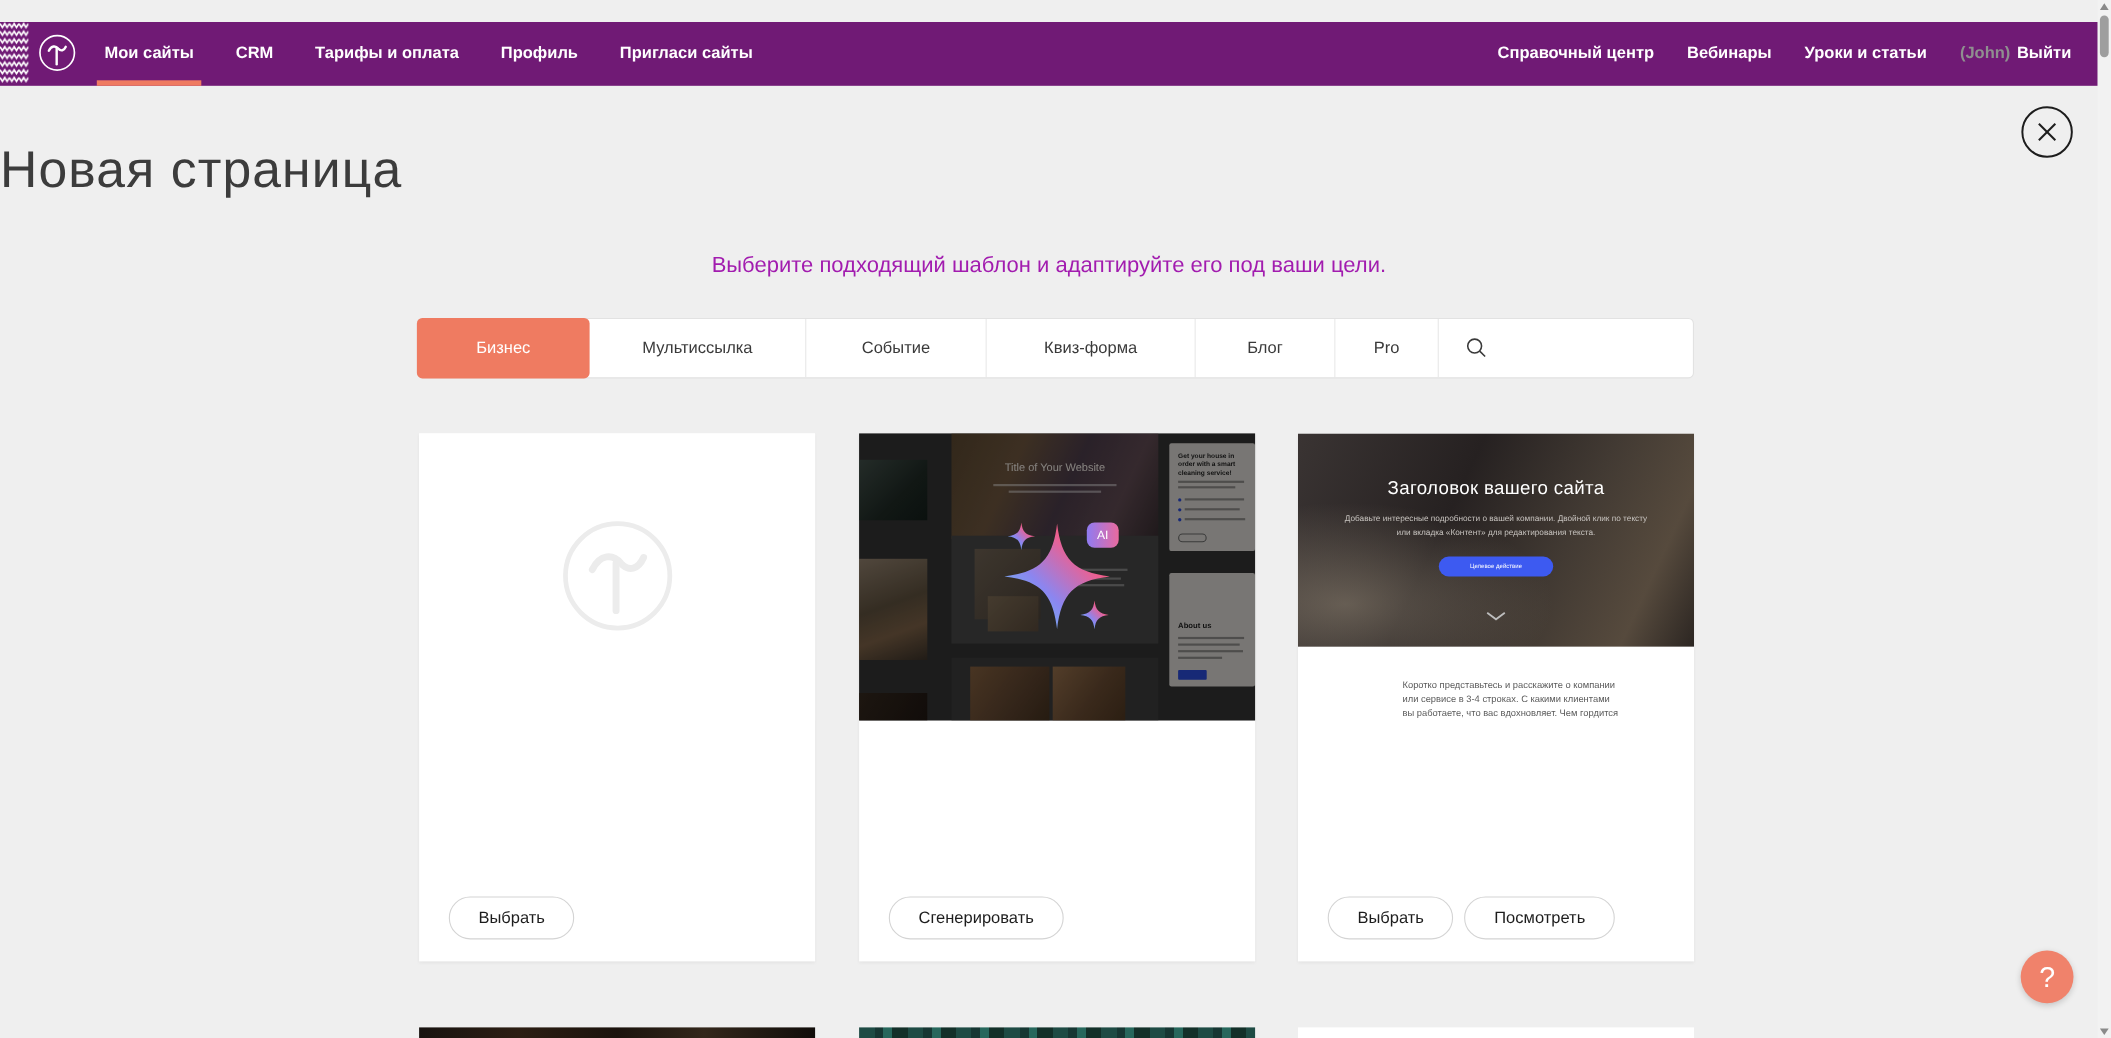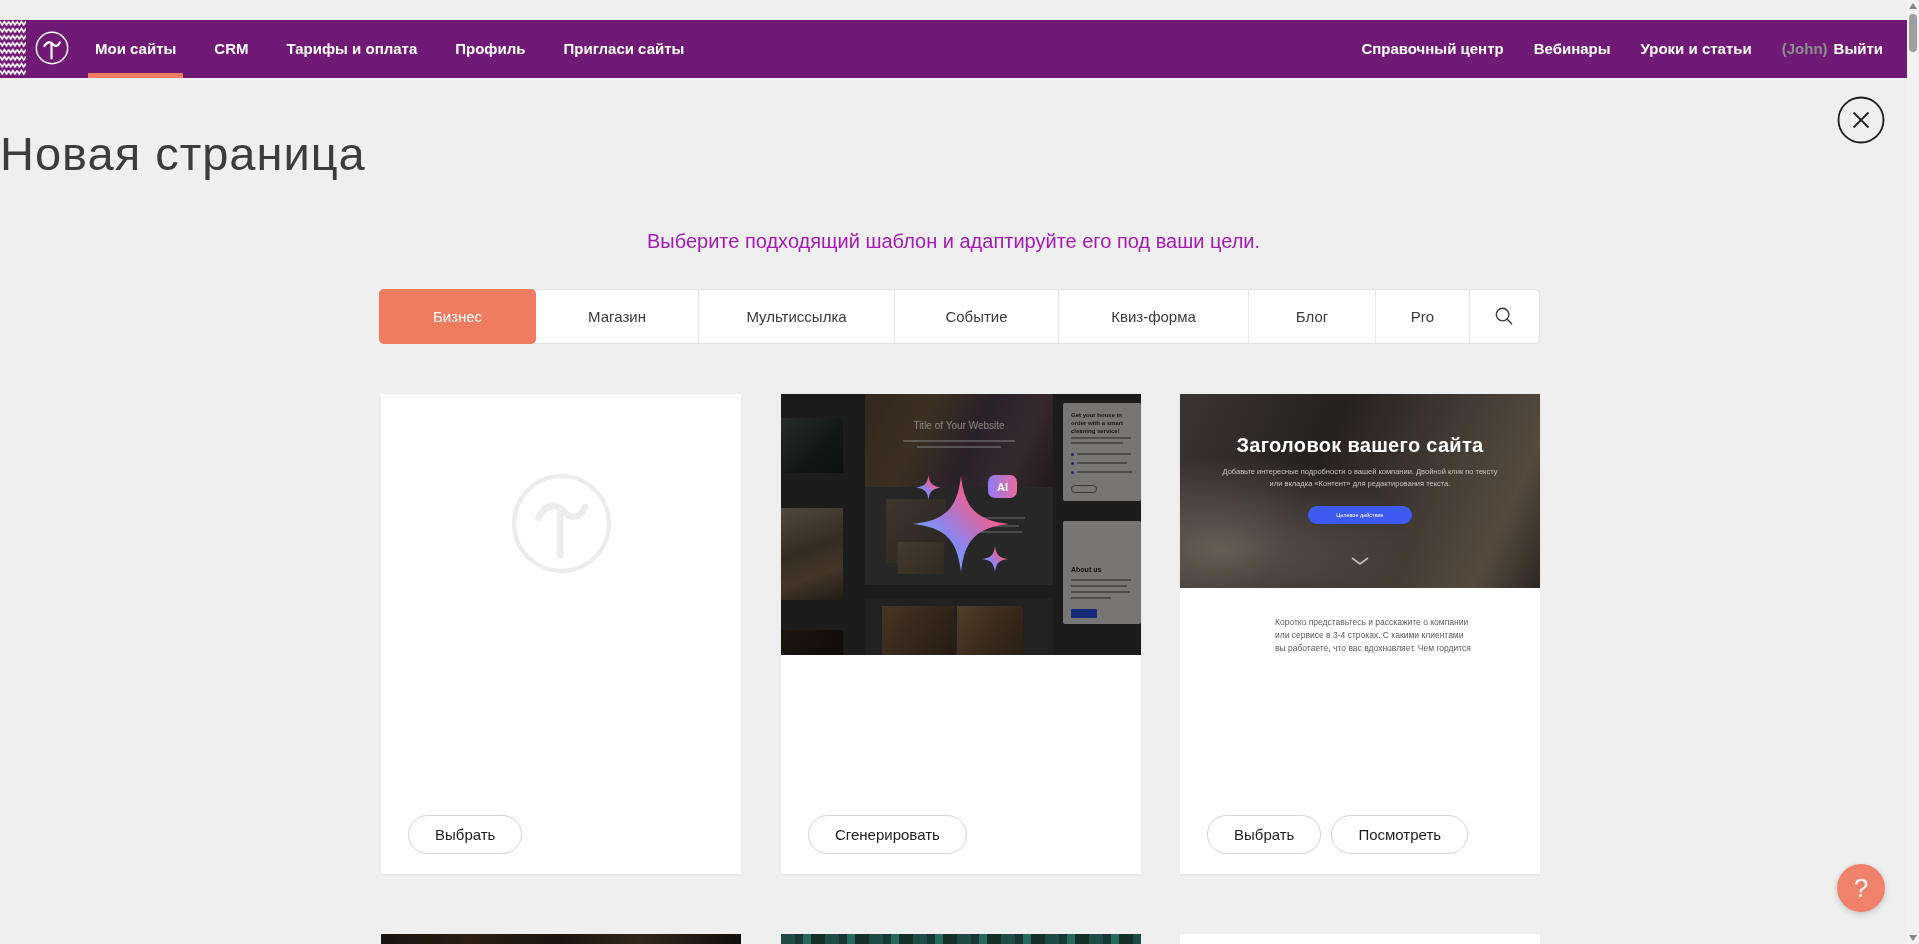--- a/index.html
+++ b/index.html
@@ -79,29 +79,29 @@
   .r-c2 .hd { top:44px; font-size:7px; }
   .r-card .bar { position:absolute; height:2px; background:rgba(0,0,0,0.35); }
   .dot { position:absolute; width:3px; height:3px; border-radius:50%; background:#2b4bd7; }
   .r-pill { position:absolute; left:8px; top:82px; width:26px; height:8px; border:1px solid #6a6a6a; border-radius:4px; }
   .r-btn { position:absolute; left:8px; top:88px; width:26px; height:9px; background:#2b4bd7; border-radius:1px; }
   .sparkle-big { position:absolute; left:132px; top:82px; width:96px; height:96px; }
   .sparkle-s1 { position:absolute; left:135px; top:81px; width:25px; height:25px; }
   .sparkle-s2 { position:absolute; left:201px; top:152px; width:26px; height:26px; }
   .spark-wrap { position:absolute; left:0; top:0; width:100%; height:100%; }
   .ai-badge { position:absolute; left:207px; top:81px; width:29px; height:23px; border-radius:7px;
-    background:linear-gradient(90deg,#8f7bf2,#e96a9e); color:#fff; font-size:11px; font-weight:bold;
+    background:linear-gradient(90deg,#8f7bf2,#e96a9e); color:#fff; font-size:11px; font-weight:normal;
     display:flex; align-items:center; justify-content:center; }
 
   
   .uni-hero { position:absolute; left:0; top:0; width:360px; height:194px;
     background:radial-gradient(ellipse at 12% 80%, rgba(150,138,120,0.55), rgba(0,0,0,0) 42%),
       linear-gradient(115deg,#3a3433,#262121 38%,#423a33 65%,#564a3d 85%,#2c2622); }
   .uni-hero .h-title { position:absolute; left:0; top:40px; width:100%; text-align:center;
-    font-size:20px; font-weight:bold; color:#fff; letter-spacing:0.3px; }
+    font-size:17px; font-weight:normal; color:#fff; letter-spacing:0.3px; }
   .uni-hero .h-sub { position:absolute; left:36px; top:72px; width:288px; text-align:center;
     font-size:7.5px; color:#c7c3bf; line-height:1.55; }
   .uni-hero .h-btn { position:absolute; left:128px; top:112px; width:104px; height:18px; border-radius:9px;
     background:#3d5af1; color:#fff; font-size:5.5px; display:flex; align-items:center; justify-content:center; }
   .uni-hero .h-chev { position:absolute; left:170px; top:158px; }
   .uni-body { position:absolute; left:0; top:194px; width:360px; height:67px; background:#fff; overflow:hidden; }
   .uni-body .b-text { position:absolute; left:95px; top:28px; width:196px; font-size:8.5px; color:#5b5b5b; line-height:1.5; }
 
   
   .next-row { position:absolute; top:934px; width:360px; height:10px; }
@@ -172,21 +172,20 @@
         <line x1="16.5" y1="16.5" x2="31.5" y2="31.5" stroke="#1d1d1d" stroke-width="1.8"></line>
         <line x1="31.5" y1="16.5" x2="16.5" y2="31.5" stroke="#1d1d1d" stroke-width="1.8"></line>
       </svg>
     </span>
   </div>
   <h1 class="page-title">Новая страница</h1>
   <p class="page-subtitle">Выберите подходящий шаблон и адаптируйте его под ваши цели.</p>
 
   <div class="tabs">
     <div class="tab active" style="width:157px">Бизнес</div>
-    <div class="tab" style="width:162px">Магазин</div>
     <div class="tab" style="width:196px">Мультиссылка</div>
     <div class="tab" style="width:164px">Событие</div>
     <div class="tab" style="width:190px">Квиз-форма</div>
     <div class="tab" style="width:127px">Блог</div>
     <div class="tab" style="width:94px">Pro</div>
     <div class="tab tab-search" style="width:69px">
       <span>
         <svg viewBox="0 0 22 22" width="21" height="21">
           <circle cx="9" cy="9" r="6.6" fill="none" stroke="#3a3a3a" stroke-width="1.5"></circle>
           <line x1="13.8" y1="13.8" x2="19" y2="19" stroke="#3a3a3a" stroke-width="1.5"></line>

